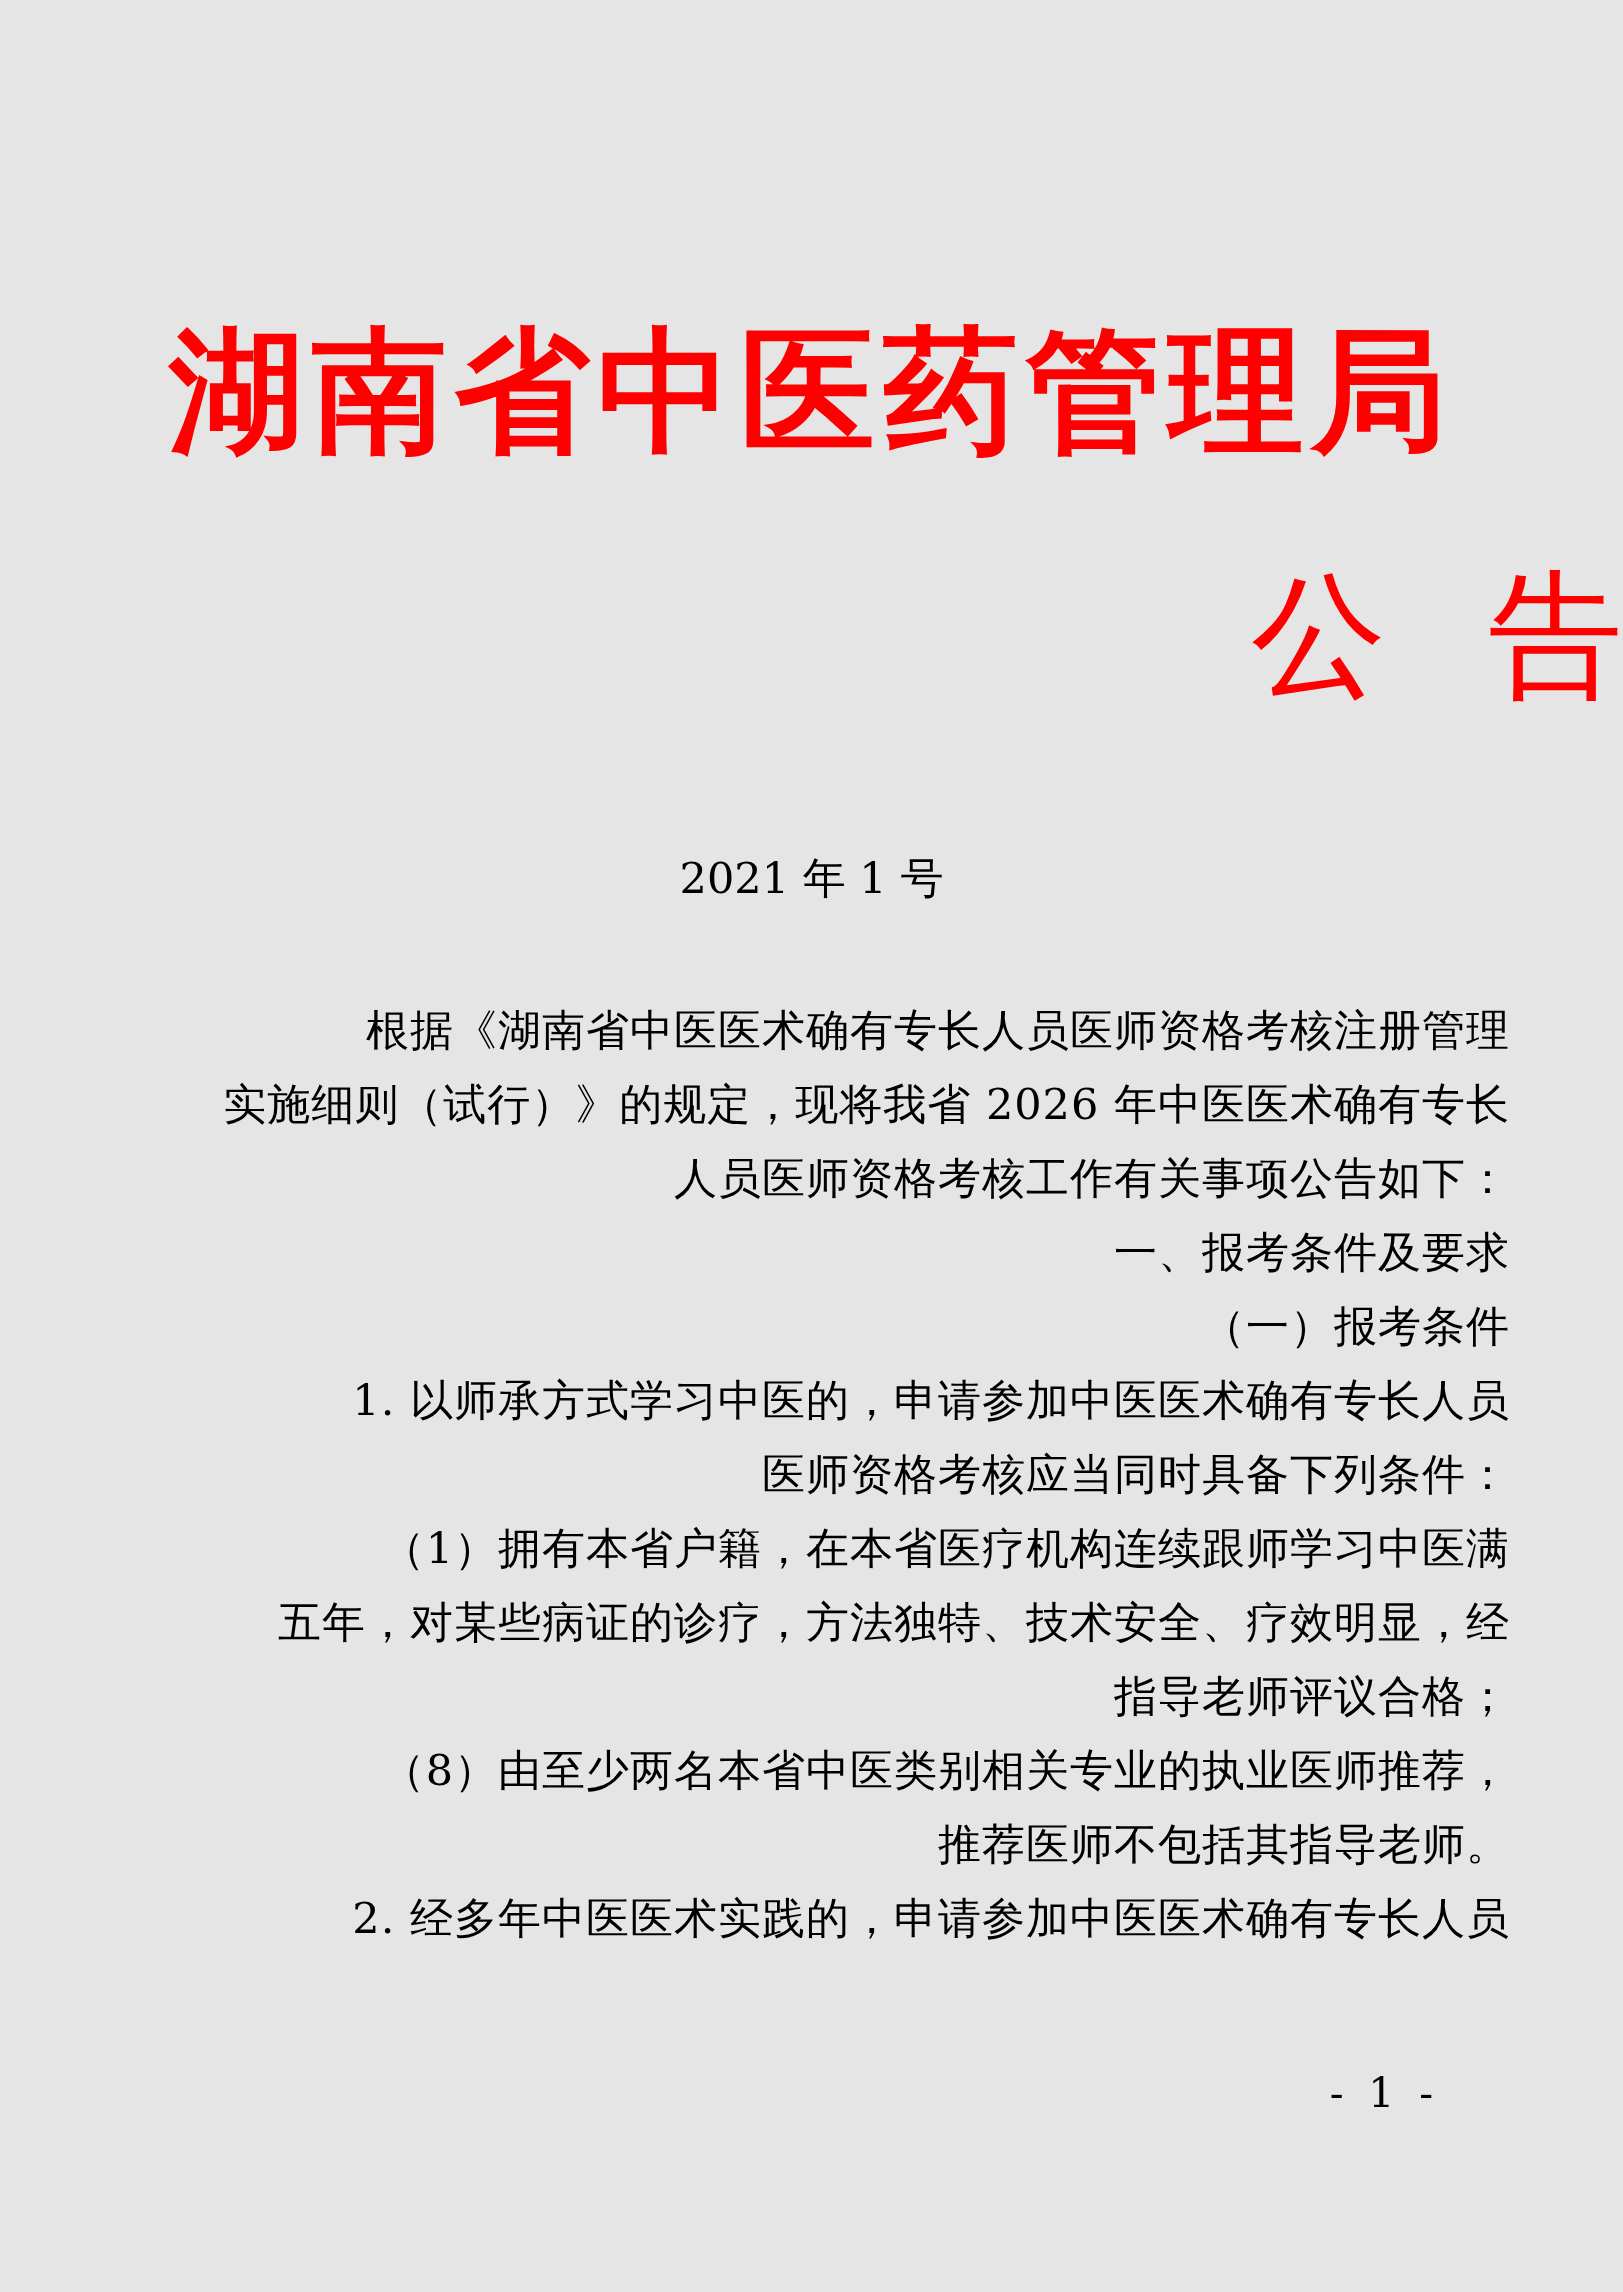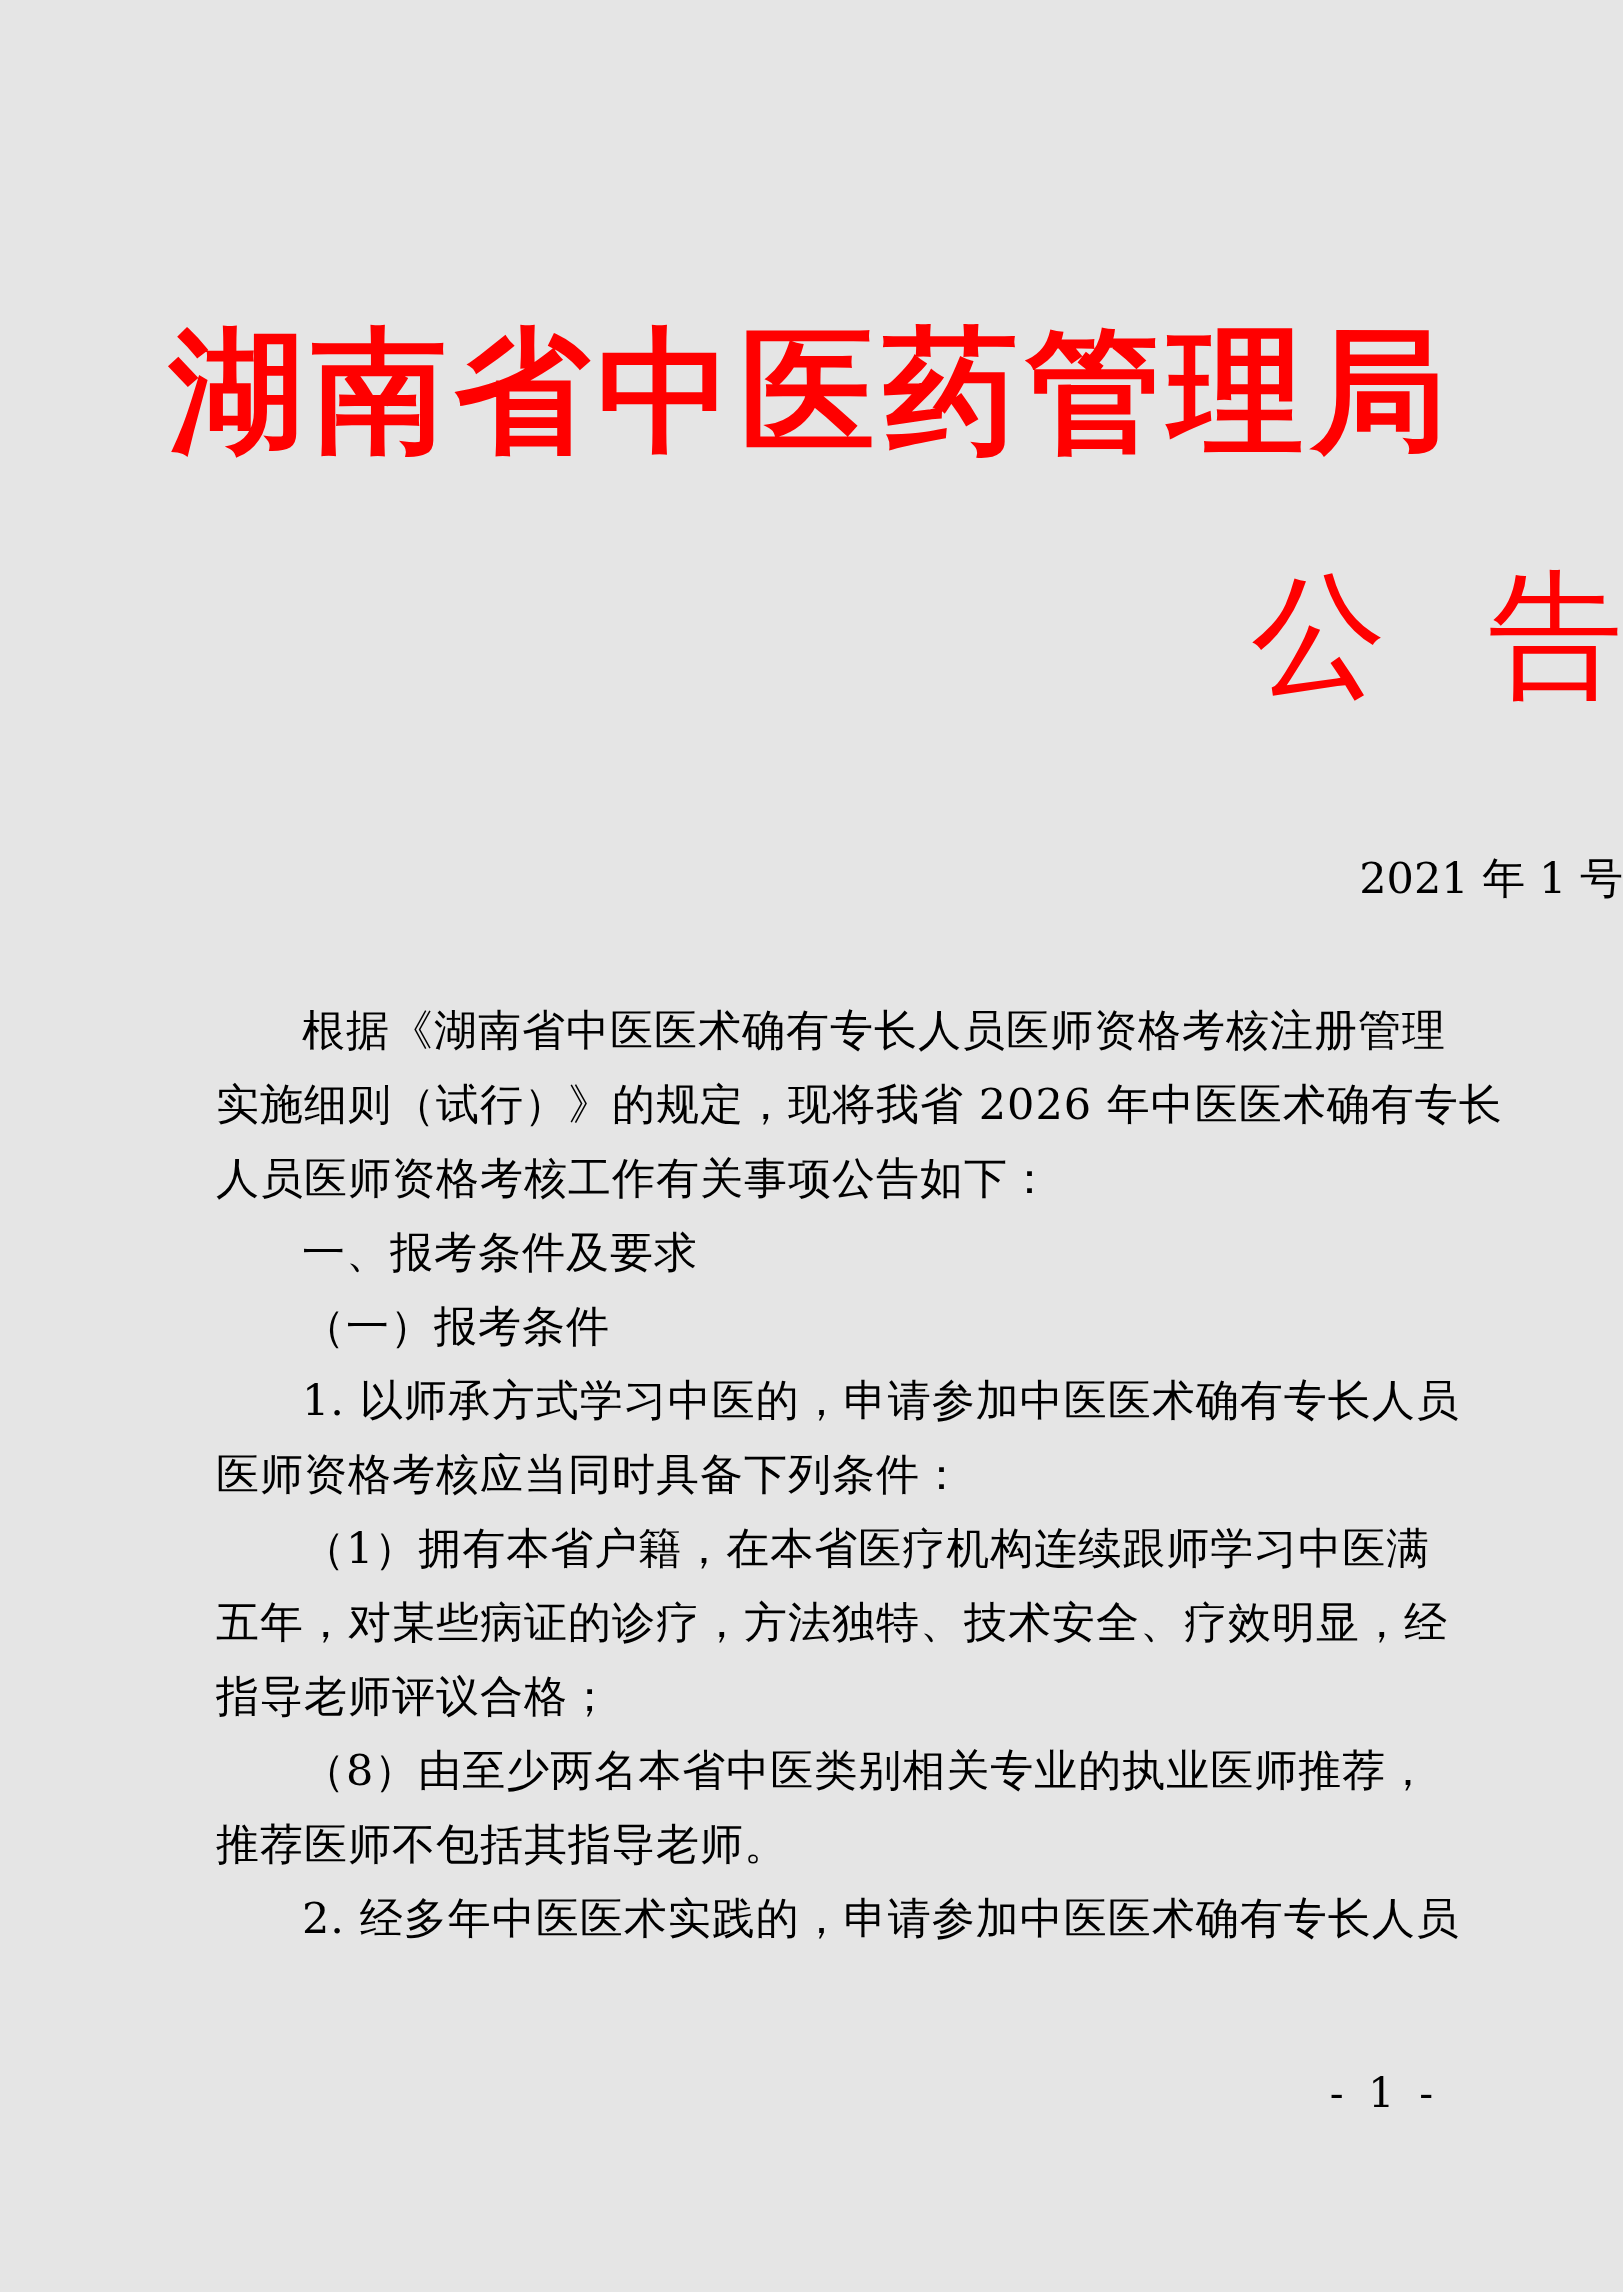--- a/index.html
+++ b/index.html
@@ -31,31 +31,32 @@
     margin: 110px 0 0 0;
     text-align: right;
     font-size: 135px;
     line-height: 1;
     font-weight: 400;
     word-spacing: 59px;
     color: var(--title-red, #ff0000);
   }
   .doc-number {
     margin: 154px 0 0 0;
-    text-align: right;
+    text-align: center;
     font-size: 43px;
     line-height: 1;
     color: #000000;
   }
   .doc-body {
     margin-top: 93px;
-    padding: 0 82px 0 216px;
+    padding: 0 113px 0 216px;
     font-size: 43px;
     line-height: 74px;
     letter-spacing: 1px;
+    text-align: right;
   }
   .line {
     white-space: nowrap;
   }
   .line.indent {
     text-indent: 86px;
   }
   .line.heading {
     font-family: "DejaVu Sans", "Liberation Sans", sans-serif;
     font-weight: 400;

